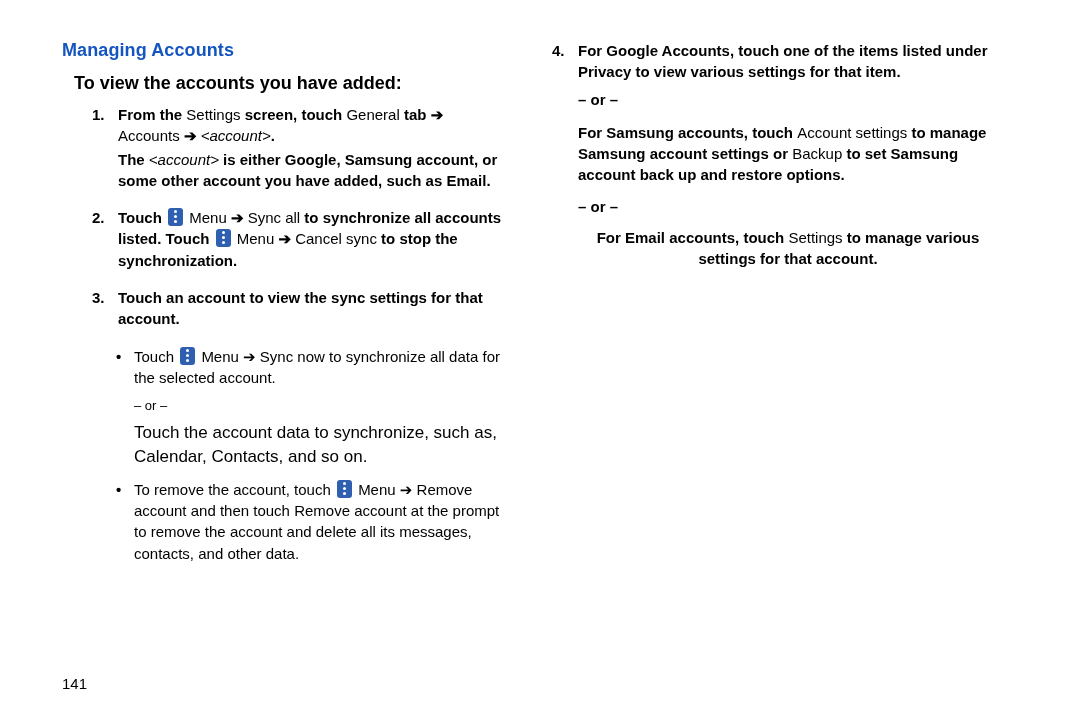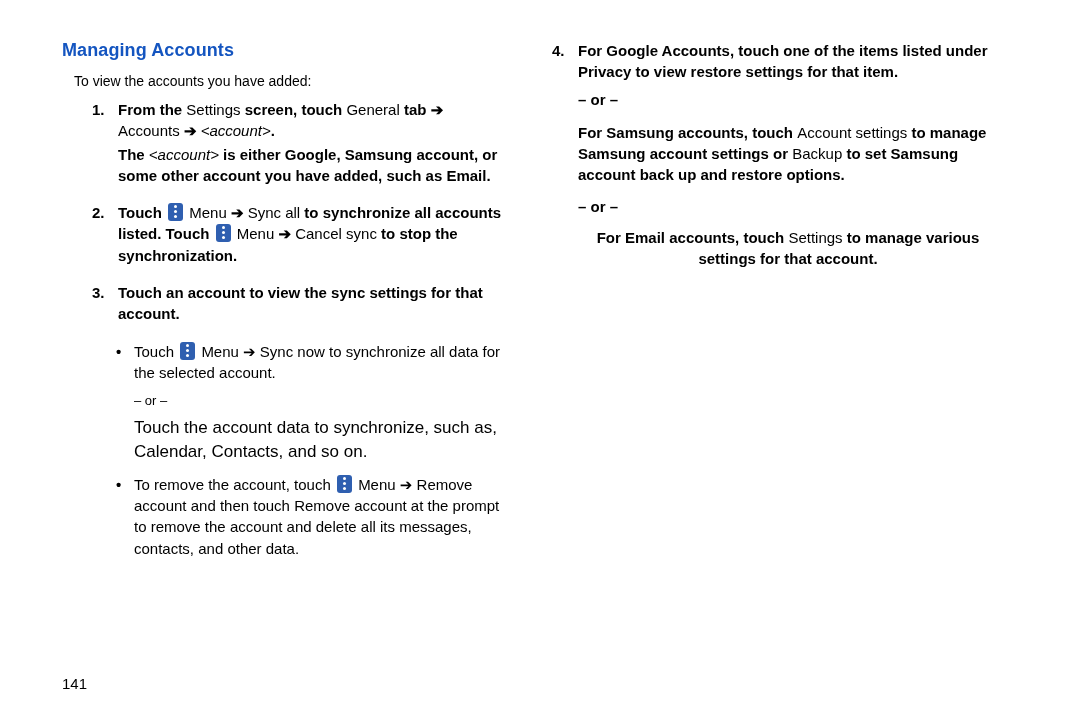--- a/index.html
+++ b/index.html
@@ -27,22 +27,22 @@
     min-width: 0;
   }
   h2.heading {
     color: #1455c0;
     font-weight: 700;
     font-size: 18px;
     margin: 0 0 12px 0;
     letter-spacing: 0.1px;
   }
   .subhead {
-    font-weight: 400;
-    font-size: 14px;
+    font-weight: 700;
+    font-size: 18px;
     margin: 0 0 10px 12px;
   }
   .step {
     display: flex;
     margin: 0 0 14px 30px;
     line-height: 1.42;
   }
   .step .num {
     font-weight: 700;
     width: 26px;
@@ -177,21 +177,21 @@
       </div>
     </div>
 
   </div>
 
   <div class="col">
 
     <div class="step" style="margin-left:0;">
       <div class="num">4.</div>
       <div class="body bold right-block" style="margin-left:0;">
-        <div class="p b">For Google Accounts, touch one of the items listed under Privacy to view restore settings for that item.</div>
+        <div class="p b">For Google Accounts, touch one of the items listed under Privacy to view various settings for that item.</div>
         <div class="p b" style="margin-top:6px;">– or –</div>
         <div class="p" style="margin-top:12px;">
           <span class="b">For Samsung accounts, touch </span><span class="light ui">Account settings</span><span class="b"> to manage Samsung account settings or </span><span class="light ui">Backup</span><span class="b"> to set Samsung account back up and restore options.</span>
         </div>
         <div class="p b" style="margin-top:10px;">– or –</div>
         <div class="p" style="margin-top:10px;text-align:center;">
           <span class="b">For Email accounts, touch </span><span class="light ui">Settings</span><span class="b"> to manage various settings for that account.</span>
         </div>
       </div>
     </div>

